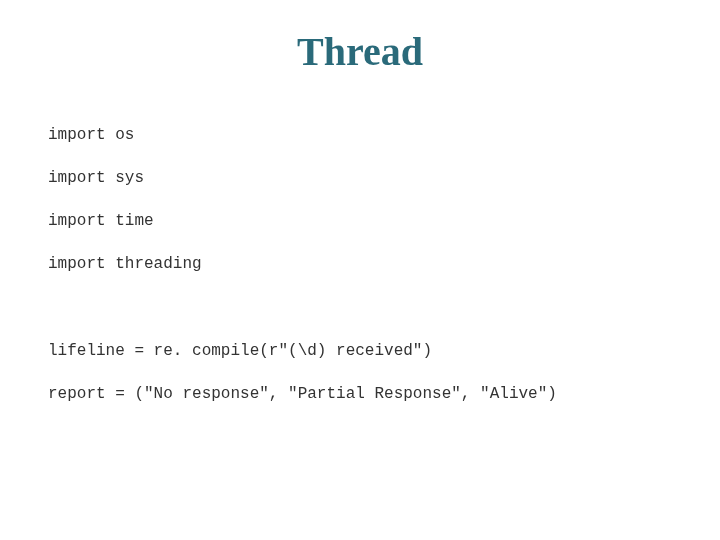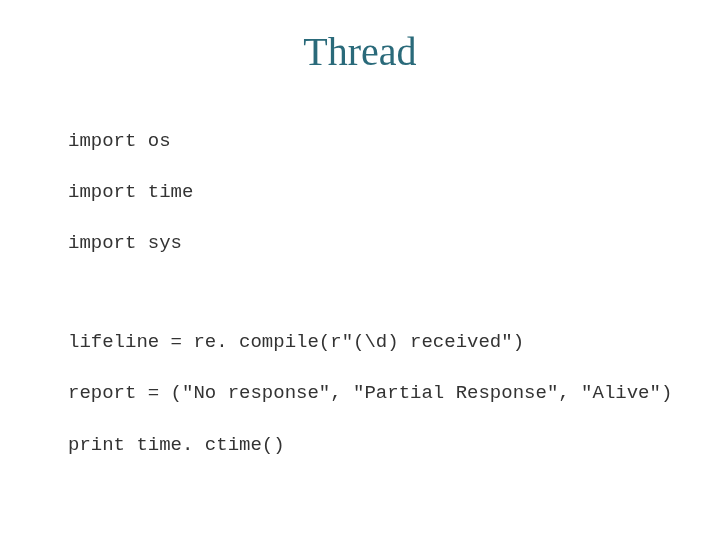--- a/index.html
+++ b/index.html
@@ -10,40 +10,39 @@
     font-family: "Courier New", Courier, monospace;
     padding: 28px 48px;
     overflow: hidden;
   }
   .title {
     font-family: Georgia, "Times New Roman", serif;
     font-size: 40px;
     color: #2a6a7a;
     text-align: center;
     margin-bottom: 28px;
-    font-weight: 400;
+    font-weight: 700;
   }
   .code-block {
-    font-size: 19px;
+    font-size: 16px;
     line-height: 1.35;
     color: #333;
     white-space: pre;
-    margin-left: 20px;
   }
   .section { margin-bottom: 22px; }
 </style>
 </head>
 <body>
 
 <h1 class="title">Thread</h1>
 
 <div class="code-block section">
 <div>import os</div>
+<div>import sys</div>
 <div>import time</div>
-<div>import sys</div>
+<div>import threading</div>
 </div>
 
 <div class="code-block section">
 <div>lifeline = re. compile(r"(\d) received")</div>
 <div>report = ("No response", "Partial Response", "Alive")</div>
-<div>print time. ctime()</div>
 
 </div>
 
 </body></html>

